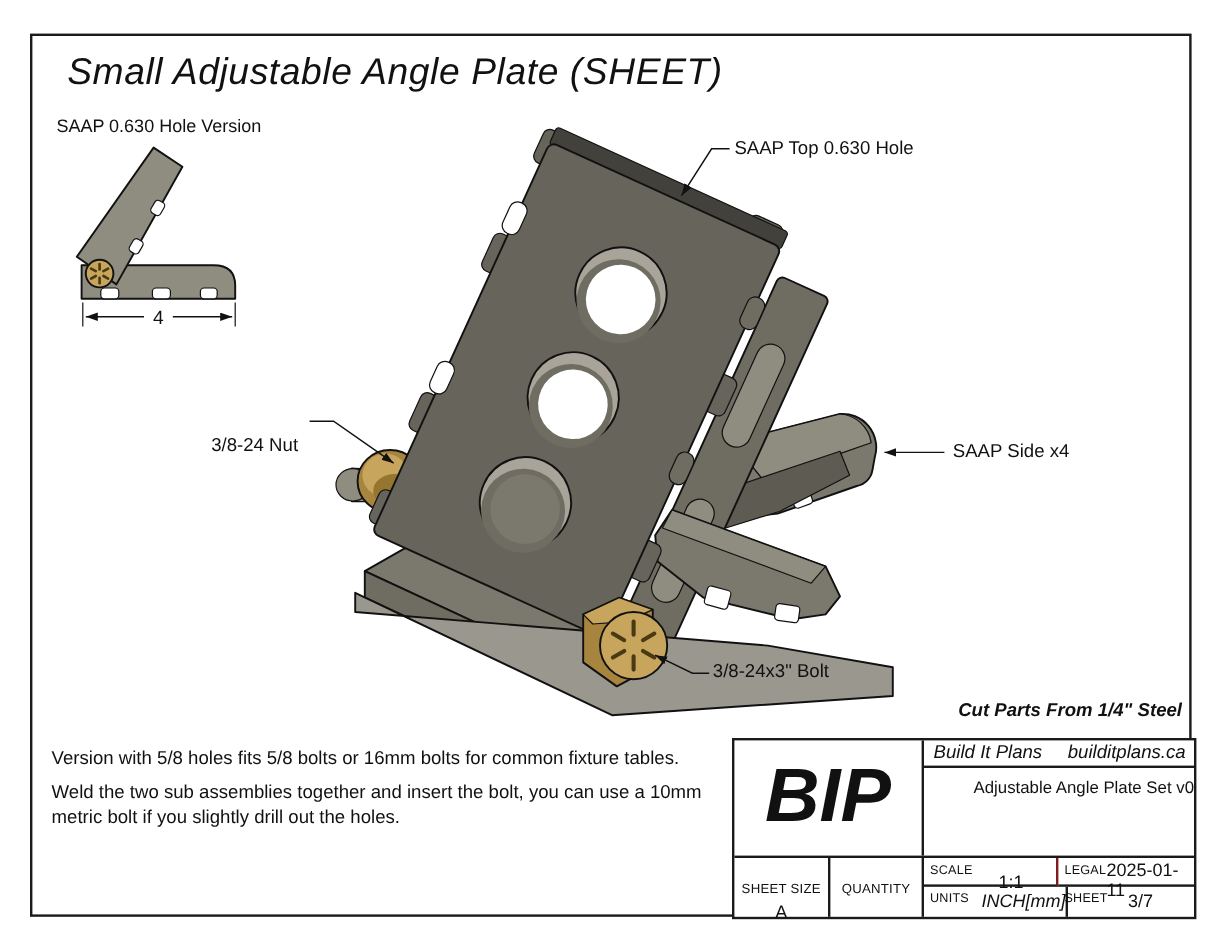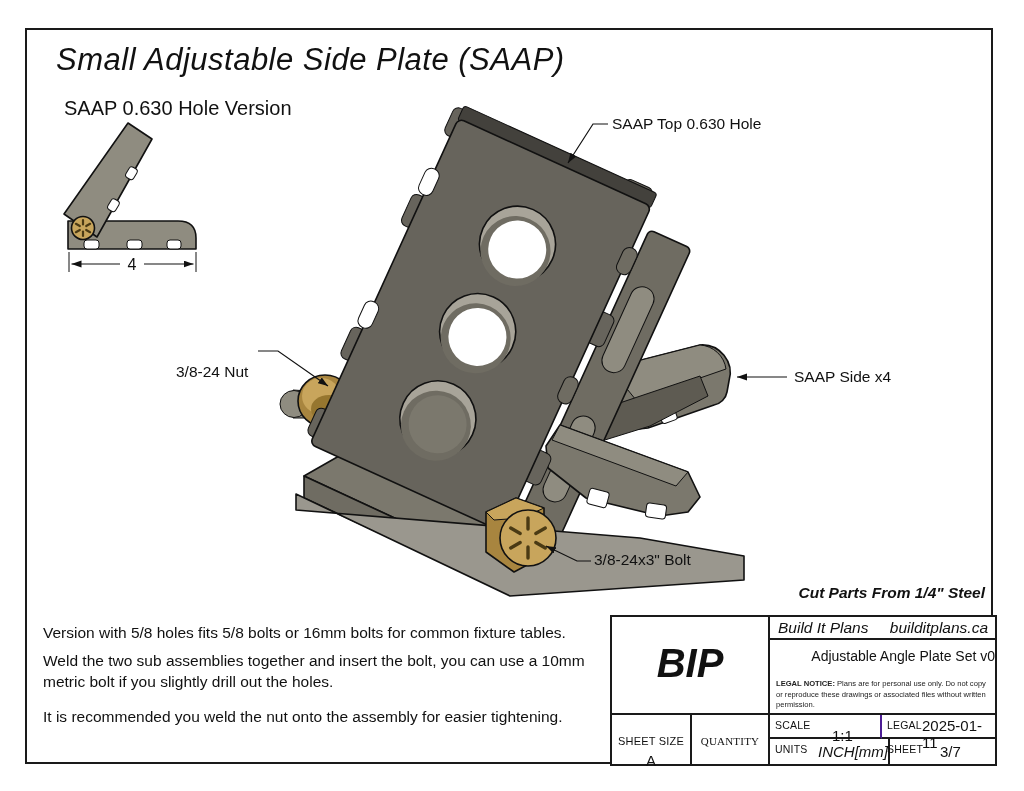--- a/index.html
+++ b/index.html
@@ -3,53 +3,53 @@
 <meta charset="utf-8">
 <style>
   html,body{margin:0;padding:0;background:#fff;}
   #page{position:relative;width:1024px;height:791px;background:#ffffff;overflow:hidden;
         font-family:"Liberation Sans",sans-serif;color:#111;}
   .abs{position:absolute;}
   
   #frame{left:25px;top:28px;width:968px;height:736px;border:2px solid #1a1a1a;box-sizing:border-box;}
   
   #title{left:56px;top:42px;font-size:31px;font-style:italic;letter-spacing:.5px;white-space:nowrap;}
-  #subtitle{left:64px;top:97px;font-size:20px;white-space:nowrap;}
+  #subtitle{left:47px;top:97px;font-size:15px;white-space:nowrap;}
   
   .callout{font-size:15.5px;white-space:nowrap;}
   #co-tophole{left:612px;top:115px;}
   #co-nut{left:176px;top:363px;}
   #co-side{left:794px;top:368px;}
   #co-bolt{left:594px;top:551px;}
   
   #material{left:600px;top:584px;width:385px;text-align:right;font-weight:bold;font-style:italic;font-size:15.5px;}
   .para{left:43px;font-size:15.5px;line-height:21px;}
   #p1{top:610px;width:580px;margin-top:12px;}
   #p2{top:650px;width:552px;}
   #p3{top:706px;width:580px;}
   
   #tblock{left:610px;top:615px;width:387px;height:151px;border:2px solid #1a1a1a;box-sizing:border-box;background:#fff;}
   #tb-logo-cell{left:0;top:0;width:158px;height:96px;border-right:2px solid #1a1a1a;box-sizing:border-box;
                 display:flex;align-items:center;justify-content:center;}
-  #tb-logo{font-size:40px;font-weight:bold;font-style:italic;letter-spacing:0px;transform:translateY(-2px);}
+  #tb-logo{font-size:63px;font-weight:bold;font-style:italic;letter-spacing:0px;transform:translateY(-2px);}
   #tb-row1{left:158px;top:0;width:225px;height:23px;border-bottom:2px solid #1a1a1a;box-sizing:border-box;
            display:flex;align-items:center;justify-content:space-between;padding:0 7px 0 8px;}
   #tb-company{font-style:italic;font-size:15.5px;}
   #tb-site{font-style:italic;font-size:15.5px;}
   #tb-row2{left:158px;top:23px;width:225px;height:73px;box-sizing:border-box;}
   #tb-drawing-title{margin-top:8px;text-align:right;font-size:14px;}
   #tb-legal{position:absolute;left:6px;bottom:3px;width:216px;font-size:7.6px;line-height:1.35;color:#222;}
   #tb-legal b{font-weight:bold;}
   #tb-bottom{left:0;top:96px;width:383px;height:51px;border-top:2px solid #1a1a1a;box-sizing:border-box;}
   .tb-cell{position:absolute;box-sizing:border-box;}
   .tb-label{font-size:10.5px;letter-spacing:.2px;}
   .tb-value{font-size:15px;}
   #cell-sheetsize{left:0;top:0;width:80px;height:49px;border-right:2px solid #1a1a1a;text-align:center;}
-  #cell-qty{left:80px;top:0;width:78px;height:49px;border-right:2px solid #1a1a1a;text-align:center;font-family:Liberation Serif, serif;}
-  #cell-scale{left:158px;top:0;width:112px;height:24px;border-right:2px solid #4c1d95;border-bottom:2px solid #1a1a1a;}
+  #cell-qty{left:80px;top:0;width:78px;height:49px;border-right:2px solid #1a1a1a;text-align:center;}
+  #cell-scale{left:158px;top:0;width:112px;height:24px;border-right:2px solid #7f1d1d;border-bottom:2px solid #1a1a1a;}
   #cell-units{left:158px;top:24px;width:120px;height:25px;border-right:2px solid #1a1a1a;}
   #cell-date{left:270px;top:0;width:113px;height:24px;border-bottom:2px solid #1a1a1a;}
   #cell-sheet{left:270px;top:24px;width:113px;height:25px;}
   #cell-sheetsize .tb-label,#cell-qty .tb-label{display:block;margin-top:20px;font-size:11px;}
   #cell-sheetsize .tb-value{display:block;margin-top:5px;}
   .inline-label{position:absolute;left:5px;top:4px;}
   .inline-value{position:absolute;top:12px;}
   #cell-scale .inline-value{left:62px;}
   #cell-units .inline-value{left:48px;top:4px;font-style:italic;}
   #cell-date .inline-value{left:40px;top:2px;}
@@ -75,21 +75,21 @@
   .dash-sm{stroke:#4a3a14;stroke-width:2.2;stroke-linecap:round;}
   text.dim{font-family:"Liberation Sans",sans-serif;font-size:16px;fill:#111;}
 </style>
 </head>
 <body>
 
 <div id="page">
 
   <div id="frame" class="abs"></div>
 
-  <div id="title" class="abs">Small Adjustable Side Plate (SAAP)</div>
+  <div id="title" class="abs">Small Adjustable Angle Plate (SHEET)</div>
   <div id="subtitle" class="abs">SAAP 0.630 Hole Version</div>
 
   <svg id="drawing" class="abs" viewBox="0 0 1024 791">
     <defs>
       <marker id="arr" markerWidth="11" markerHeight="8" refX="10" refY="3.5" orient="auto" markerUnits="userSpaceOnUse">
         <path d="M0,0 L10,3.5 L0,7 Z" fill="#111"></path>
       </marker>
     </defs>
 
     <g>
@@ -214,33 +214,31 @@
   </svg>
 
   <div id="co-tophole" class="abs callout">SAAP Top 0.630 Hole</div>
   <div id="co-nut" class="abs callout">3/8-24 Nut</div>
   <div id="co-side" class="abs callout">SAAP Side x4</div>
   <div id="co-bolt" class="abs callout">3/8-24x3" Bolt</div>
 
   <div id="material" class="abs">Cut Parts From 1/4" Steel</div>
   <div id="p1" class="abs para">Version with 5/8 holes fits 5/8 bolts or 16mm bolts for common fixture tables.</div>
   <div id="p2" class="abs para">Weld the two sub assemblies together and insert the bolt, you can use a 10mm metric bolt if you slightly drill out the holes.</div>
-  <div id="p3" class="abs para">It is recommended you weld the nut onto the assembly for easier tightening.</div>
 
   <div id="tblock" class="abs">
     <div id="tb-logo-cell" class="abs">
       <div id="tb-logo">BIP</div>
     </div>
     <div id="tb-row1" class="abs">
       <span id="tb-company">Build It Plans</span>
       <span id="tb-site">builditplans.ca</span>
     </div>
     <div id="tb-row2" class="abs">
       <div id="tb-drawing-title">Adjustable Angle Plate Set v0</div>
-      <div id="tb-legal"><b>LEGAL NOTICE:</b><span> Plans are for personal use only. Do not copy or reproduce these drawings or associated files without written permission.</span></div>
     </div>
     <div id="tb-bottom" class="abs">
       <div id="cell-sheetsize" class="tb-cell">
         <span class="tb-label">SHEET SIZE</span>
         <span class="tb-value">A</span>
       </div>
       <div id="cell-qty" class="tb-cell">
         <span class="tb-label">QUANTITY</span>
         <span class="tb-value"></span>
       </div>

